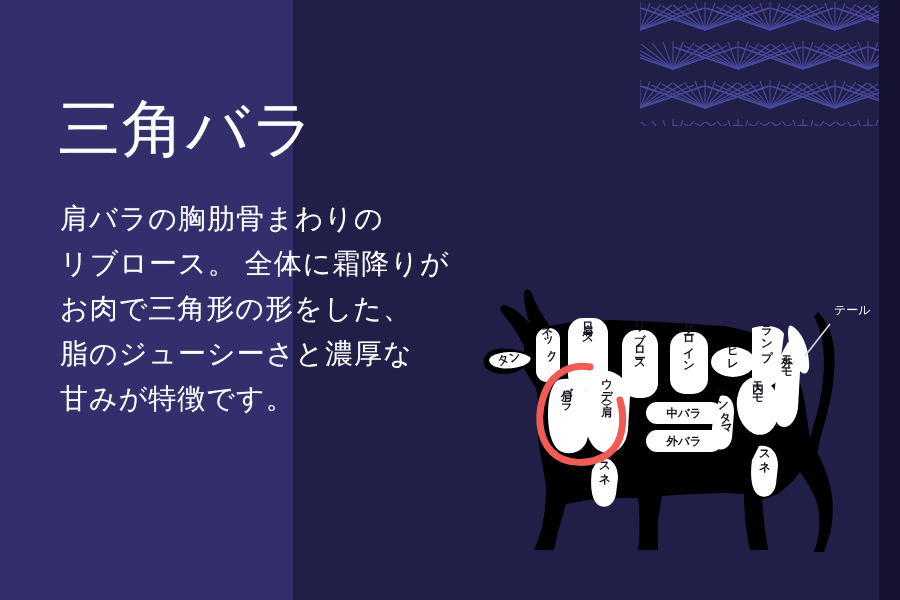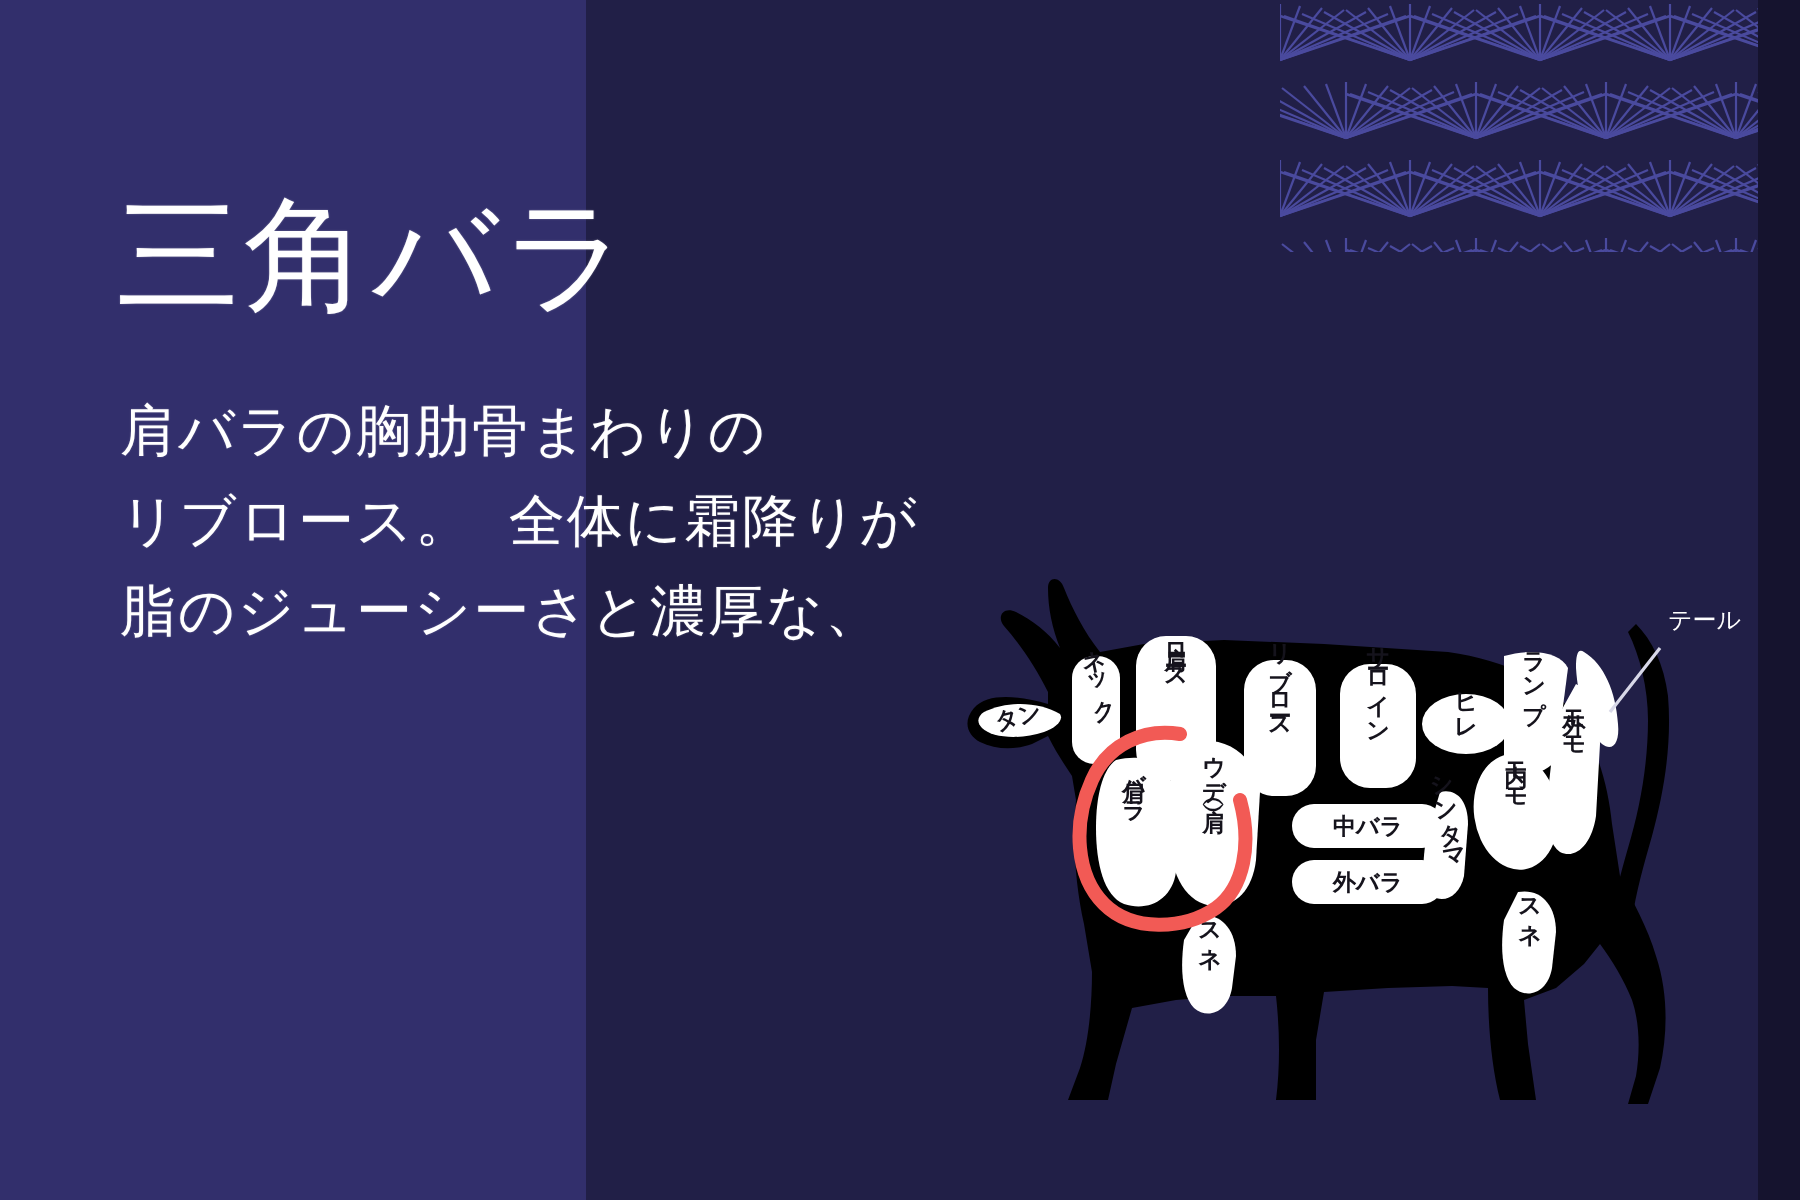--- a/index.html
+++ b/index.html
@@ -62,21 +62,21 @@
     position: absolute;
     left: 60px;
     top: 196px;
     width: 420px;
     font-size: 28px;
     line-height: 45px;
     color: #ffffff;
     letter-spacing: 1px;
     text-shadow: 0 0 1px rgba(255,255,255,.25);
   }
-  .body-copy .ln { display: block; white-space: nowrap; font-family: Liberation Mono, monospace; }
+  .body-copy .ln { display: block; white-space: nowrap; }
 
   
   .cow-wrap {
     position: absolute;
     left: 462px;
     top: 272px;
     width: 430px;
     height: 285px;
   }
   .cow-wrap svg { display: block; width: 100%; height: 100%; }
@@ -160,21 +160,23 @@
         <use href="#fan" x="228" y="125"></use>
       </g>
     </svg>
   </div>
 
   <h1 class="title">三角バラ</h1>
 
   <div class="body-copy">
     <span class="ln">肩バラの胸肋骨まわりの</span>
     <span class="ln">リブロース。 全体に霜降りが</span>
-    <span class="ln">脂のジューシーさと濃厚な、</span>
+    <span class="ln">お肉で三角形の形をした、</span>
+    <span class="ln">脂のジューシーさと濃厚な</span>
+    <span class="ln">甘みが特徴です。</span>
   </div>
 
   <div class="cow-wrap">
     <svg viewBox="0 0 430 285" xmlns="http://www.w3.org/2000/svg">
 
       <g>
         <path fill="#000000" d="
           M 62,80
           C 48,76 32,74 25,82
           C 19,89 22,96 28,99

